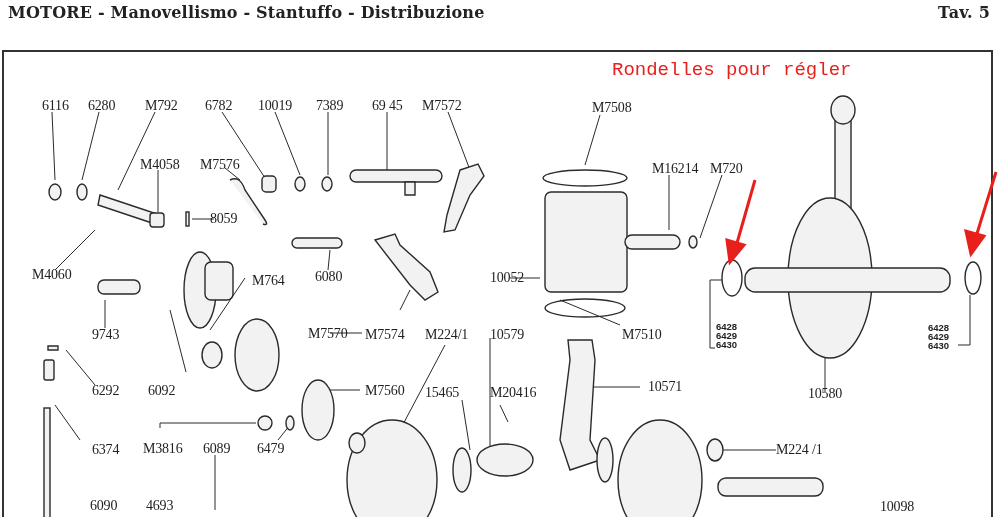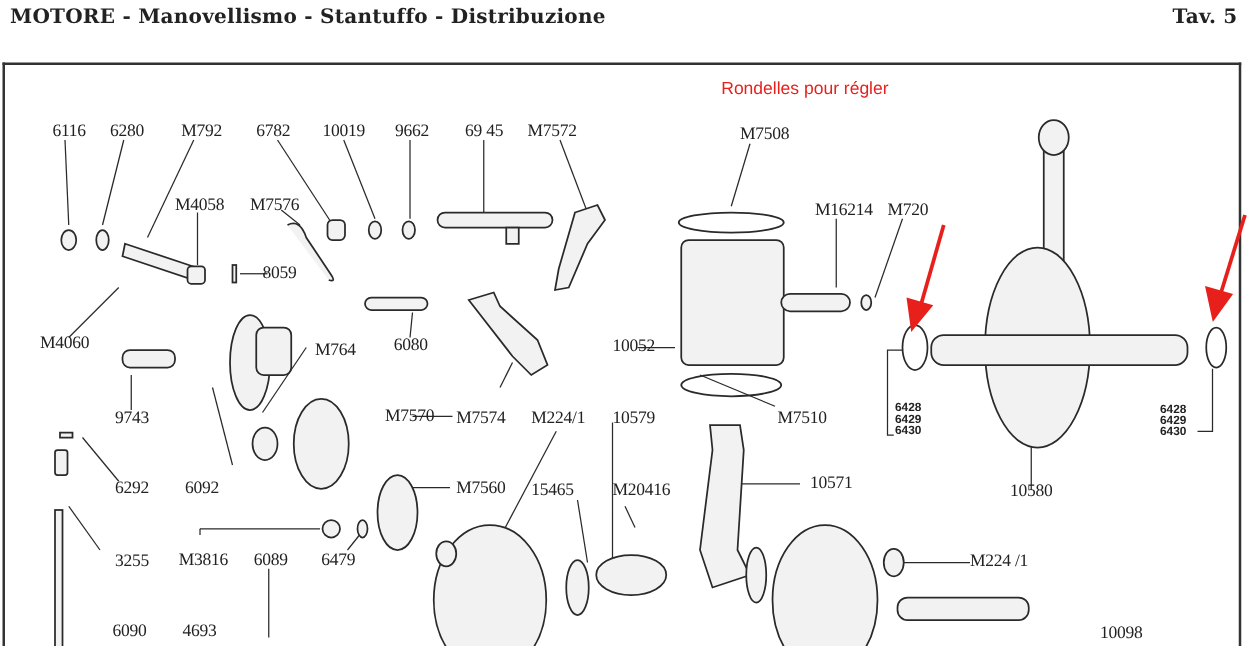--- a/index.html
+++ b/index.html
@@ -10,22 +10,22 @@
   #title { left: 8px; }
   #plate { right: 14px; }
   #frame { position: absolute; left: 2px; top: 50px; width: 991px; height: 480px;
            border: 2px solid #333; border-bottom: none; box-sizing: border-box; }
   svg#art { position: absolute; left: 0; top: 0; width: 1004px; height: 517px; }
   .lbl { position: absolute; font-family: Liberation Serif, serif; font-size: 14px;
          color: #222; letter-spacing: -0.2px; white-space: nowrap; line-height: 10px; }
   .stack { position: absolute; font-family: "Liberation Sans", sans-serif; font-size: 9.5px;
            color: #222; line-height: 9px; white-space: nowrap; }
   .stack span { display: block; font-weight: bold; }
-  #note { position: absolute; left: 577px; top: 58px; color: #e8201c;
-          font-family: Liberation Sans, sans-serif; font-size: 14px; line-height: 24px; }
+  #note { position: absolute; left: 612px; top: 58px; color: #e8201c;
+          font-family: Liberation Mono, monospace; font-size: 19px; line-height: 24px; }
   #note span { display: block; }
 </style>
 </head>
 <body>
 
 <div class="hdr" id="title">MOTORE - Manovellismo - Stantuffo - Distribuzione</div>
 <div class="hdr" id="plate">Tav. 5</div>
 <div id="frame"></div>
 
 <svg id="art" viewBox="0 0 1004 517">
@@ -137,21 +137,21 @@
 
 <div id="note">
   <span>Rondelles pour régler</span>
 </div>
 
 <div class="lbl" style="left:42px;top:101px">6116</div>
 <div class="lbl" style="left:88px;top:101px">6280</div>
 <div class="lbl" style="left:145px;top:101px">M792</div>
 <div class="lbl" style="left:205px;top:101px">6782</div>
 <div class="lbl" style="left:258px;top:101px">10019</div>
-<div class="lbl" style="left:316px;top:101px">9662</div>
+<div class="lbl" style="left:316px;top:101px">7389</div>
 <div class="lbl" style="left:372px;top:101px">69 45</div>
 <div class="lbl" style="left:422px;top:101px">M7572</div>
 <div class="lbl" style="left:592px;top:103px">M7508</div>
 <div class="lbl" style="left:652px;top:164px">M16214</div>
 <div class="lbl" style="left:710px;top:164px">M720</div>
 <div class="lbl" style="left:140px;top:160px">M4058</div>
 <div class="lbl" style="left:200px;top:160px">M7576</div>
 <div class="lbl" style="left:210px;top:214px">8059</div>
 <div class="lbl" style="left:32px;top:270px">M4060</div>
 <div class="lbl" style="left:315px;top:272px">6080</div>
@@ -163,21 +163,21 @@
 <div class="lbl" style="left:622px;top:330px">M7510</div>
 <div class="lbl" style="left:92px;top:386px">6292</div>
 <div class="lbl" style="left:148px;top:386px">6092</div>
 <div class="lbl" style="left:425px;top:330px">M224/1</div>
 <div class="lbl" style="left:490px;top:330px">10579</div>
 <div class="lbl" style="left:648px;top:382px">10571</div>
 <div class="lbl" style="left:808px;top:389px">10580</div>
 <div class="lbl" style="left:365px;top:386px">M7560</div>
 <div class="lbl" style="left:425px;top:388px">15465</div>
 <div class="lbl" style="left:490px;top:388px">M20416</div>
-<div class="lbl" style="left:92px;top:445px">3255</div>
+<div class="lbl" style="left:92px;top:445px">6374</div>
 <div class="lbl" style="left:143px;top:444px">M3816</div>
 <div class="lbl" style="left:203px;top:444px">6089</div>
 <div class="lbl" style="left:257px;top:444px">6479</div>
 <div class="lbl" style="left:776px;top:445px">M224 /1</div>
 <div class="lbl" style="left:90px;top:501px">6090</div>
 <div class="lbl" style="left:146px;top:501px">4693</div>
 <div class="lbl" style="left:880px;top:502px">10098</div>
 
 <div class="stack" style="left:716px;top:322px">
   <span>6428</span>

